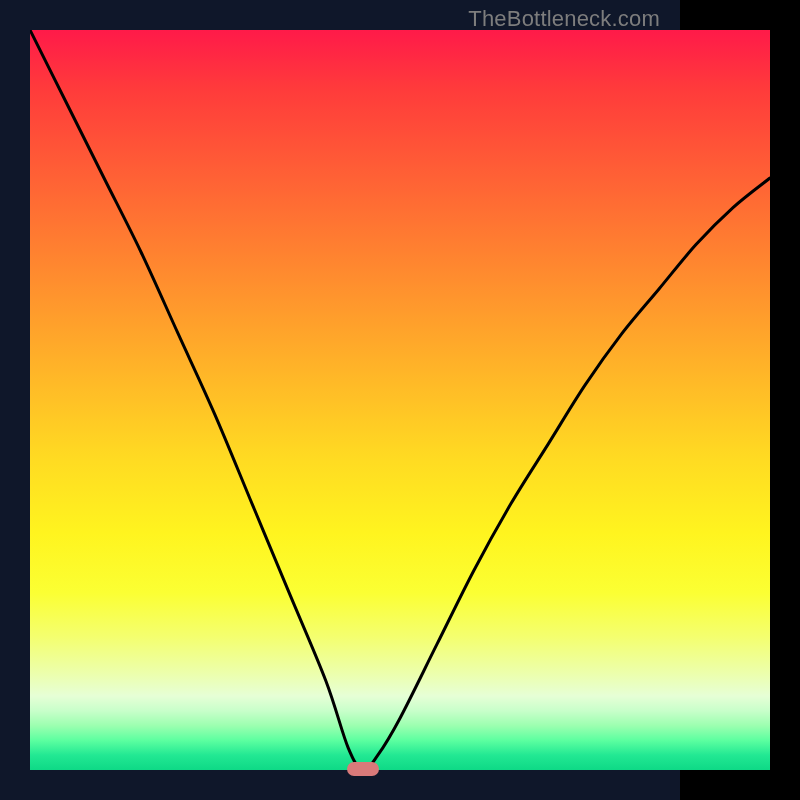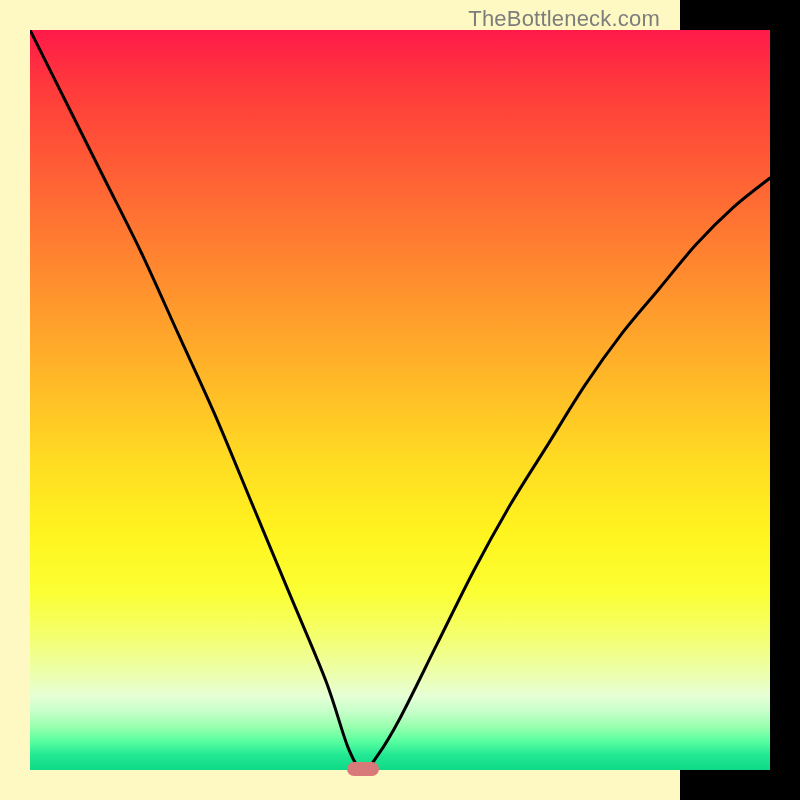--- a/index.html
+++ b/index.html
@@ -10,21 +10,21 @@
     background: #000;
     overflow: hidden;
     font-family: Arial, Helvetica, sans-serif;
   }
   .frame {
     position: absolute;
     left: 0;
     top: 0;
     width: 680px;
     height: 800px;
-    background: #fef9c3;
+    background: #0f172a;
   }
   .plot {
     position: absolute;
     left: 30px;
     top: 30px;
     width: 740px;
     height: 740px;
     background: linear-gradient(to bottom,
       #ff1a49 0%,
       #ff3b3b 8%,

